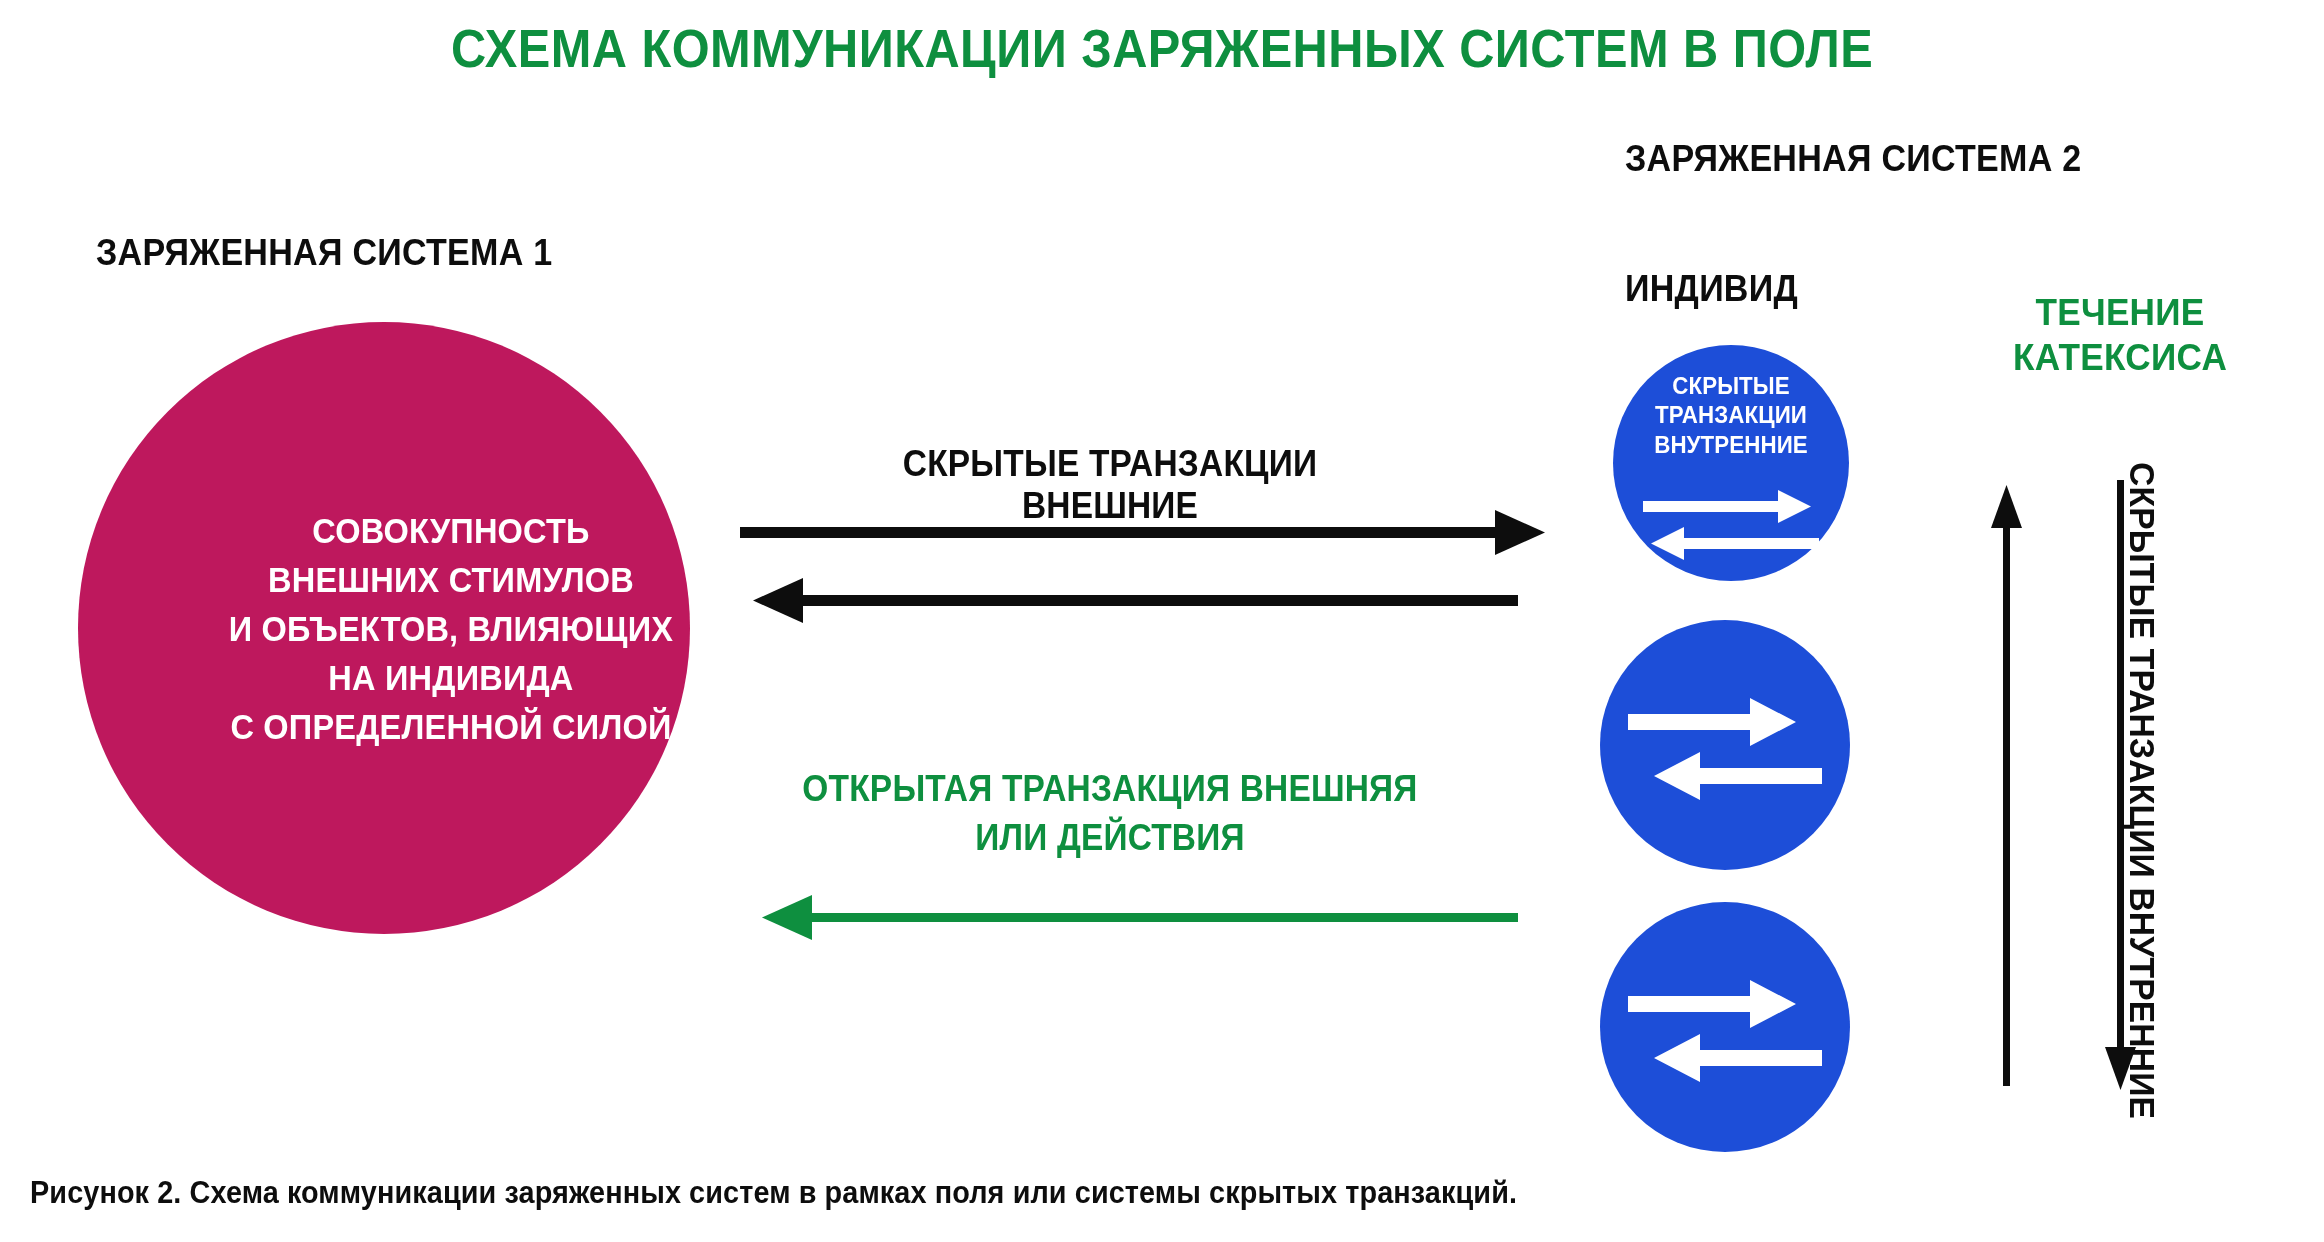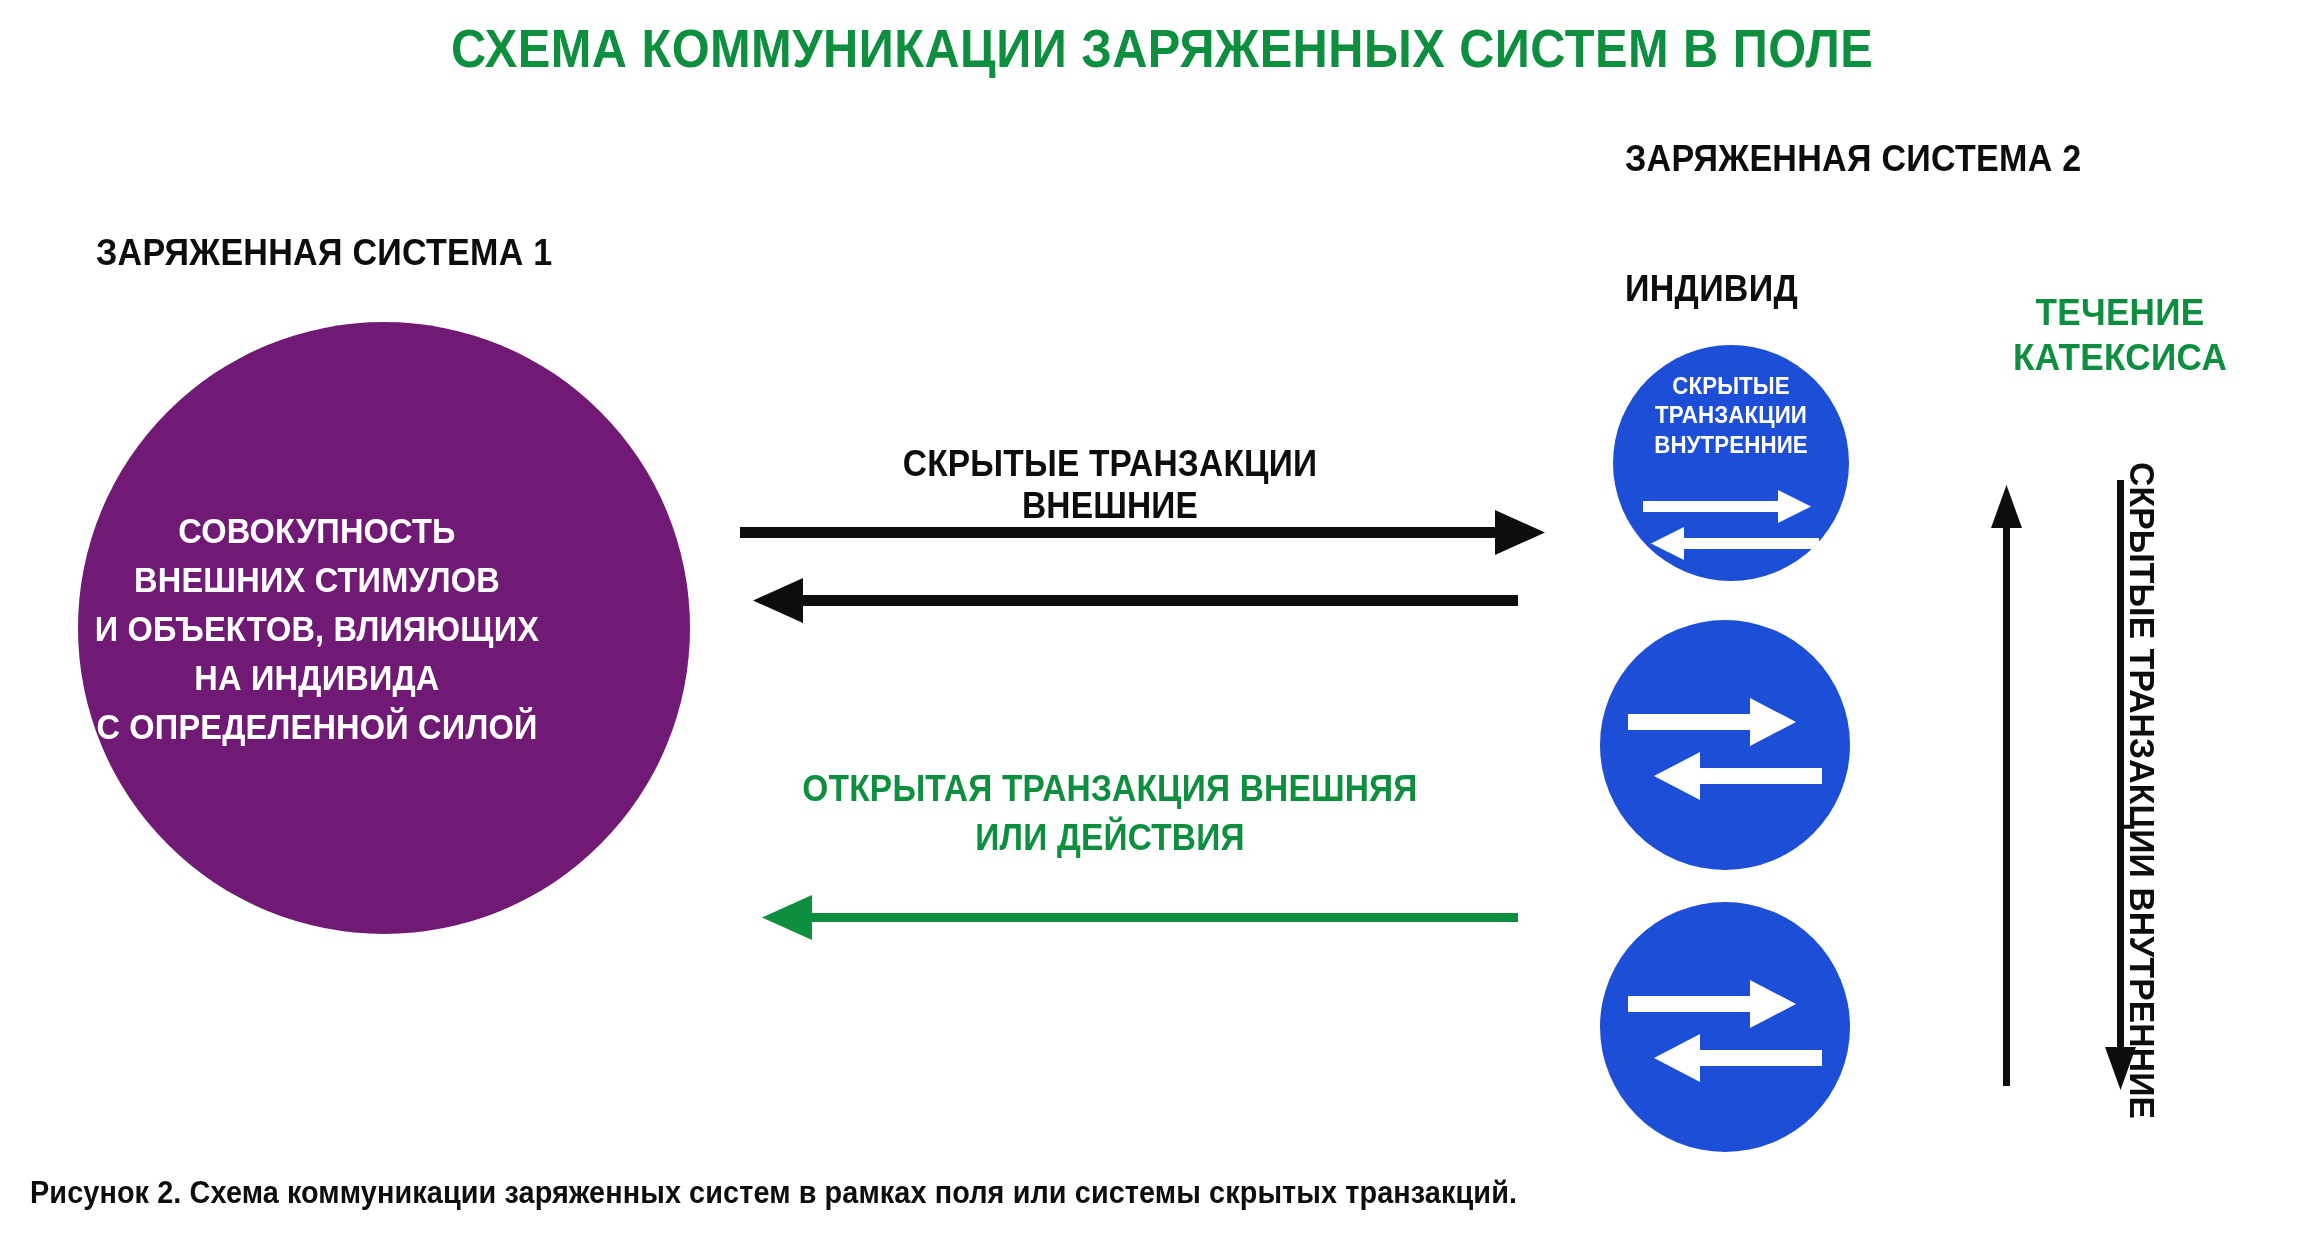--- a/index.html
+++ b/index.html
@@ -63,24 +63,24 @@
   }
 
   
   .big-circle {
     position: absolute;
     left: 78px;
     top: 322px;
     width: 612px;
     height: 612px;
     border-radius: 50%;
-    background: #701a75;
+    background: #be185d;
     display: flex;
     align-items: center;
-    justify-content: flex-start;
+    justify-content: flex-end;
   }
   .big-circle-text {
     color: #ffffff;
     font-size: 35px;
     font-weight: 700;
     line-height: 1.40;
     text-align: center;
     letter-spacing: 0.2px;
     white-space: pre-line;
     transform: scaleX(0.93);

